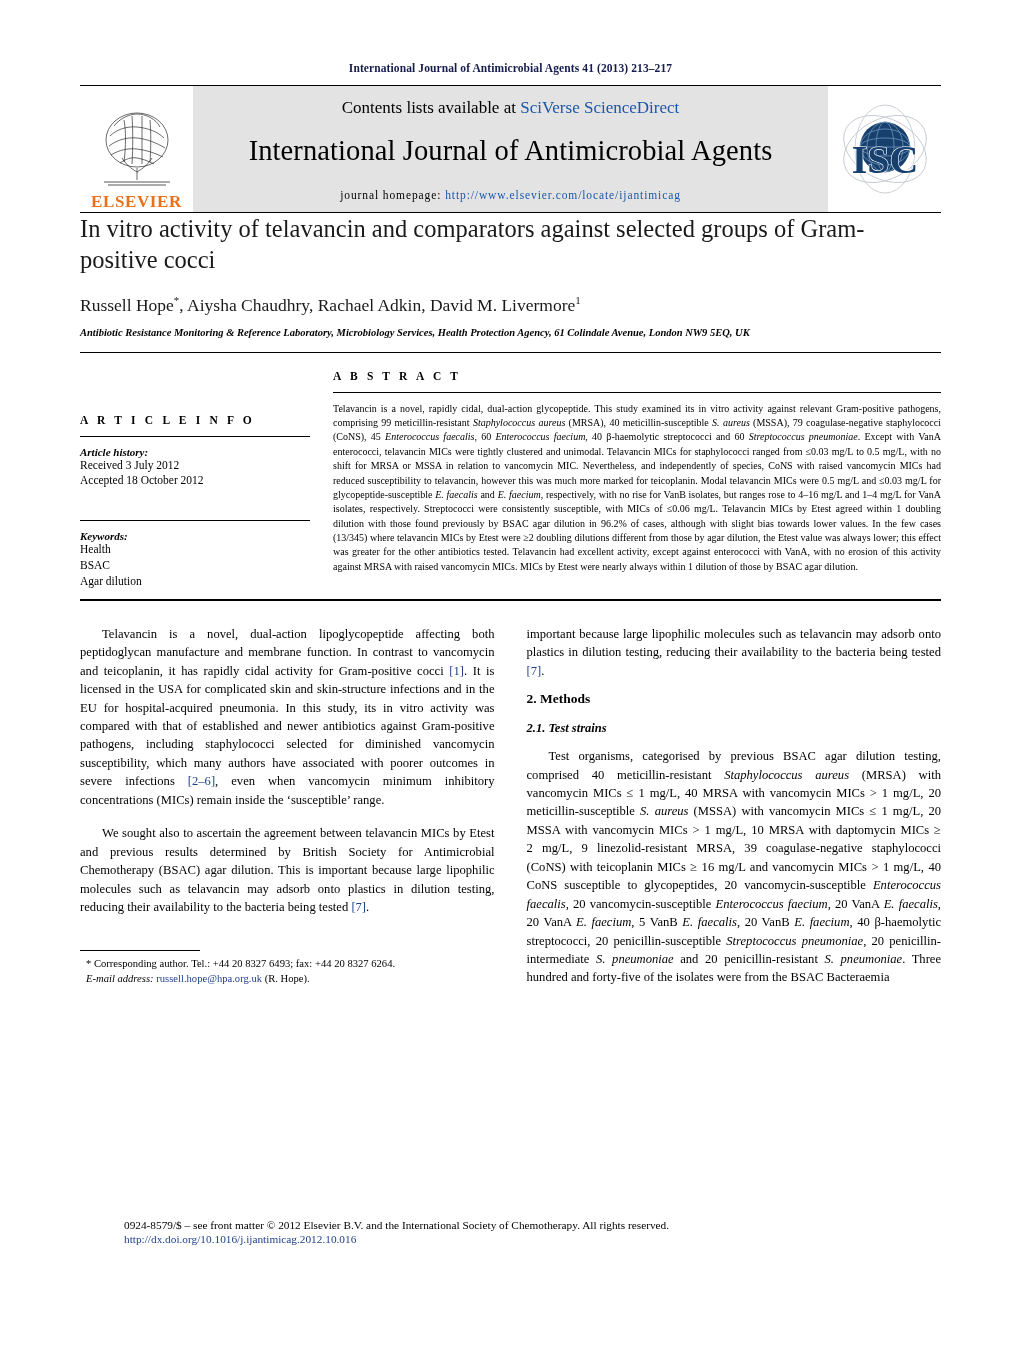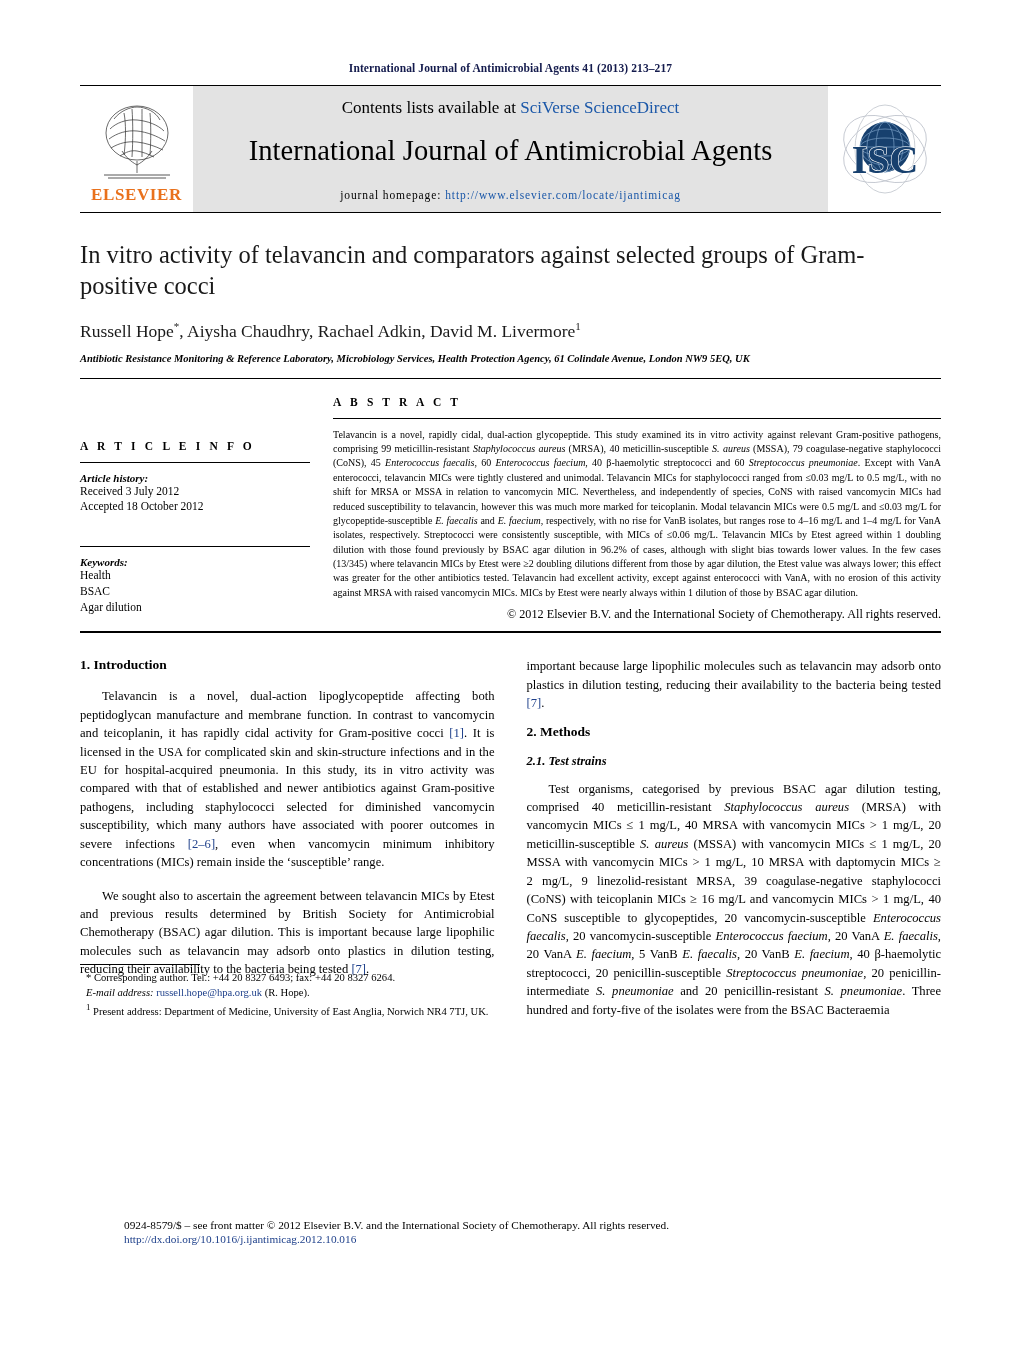--- a/index.html
+++ b/index.html
@@ -40,21 +40,21 @@
     display: flex;
     align-items: stretch;
     height: 126px;
   }
   .elsevier-logo {
     width: 113px;
     flex: 0 0 113px;
     display: flex;
     flex-direction: column;
     align-items: center;
-    justify-content: center;
+    justify-content: flex-end;
     padding-top: 6px;
     box-sizing: border-box;
   }
   .elsevier-tree {
     width: 74px;
     height: 84px;
   }
   .elsevier-word {
     font-family: "Liberation Serif", serif;
     color: #e9711c;
@@ -101,21 +101,20 @@
     justify-content: center;
   }
   .isc-svg { width: 96px; height: 96px; }
   .rule-under-mast {
     margin: 0 80px;
     border-top: 1.6px solid #000;
   }
   
   .title-block {
     margin: 0 80px;
-    padding-top: 26px;
   }
   .article-title {
     font-size: 24.5px;
     line-height: 1.28;
     color: #1a1a1a;
     font-weight: normal;
     margin: 0;
   }
   .authors {
     font-size: 17.5px;
@@ -352,41 +351,38 @@
       <div class="kw-label">Keywords:</div>
       <div class="kw-item">Health</div>
       <div class="kw-item">BSAC</div>
       <div class="kw-item">Agar dilution</div>
     </div>
 
     <div class="col-abstract">
       <div class="sec-head">A B S T R A C T</div>
       <div class="thin-rule"></div>
       <div class="abstract-body">Telavancin is a novel, rapidly cidal, dual-action glycopeptide. This study examined its in vitro activity against relevant Gram-positive pathogens, comprising 99 meticillin-resistant <i>Staphylococcus <i>aureus</i></i> (MRSA), 40 meticillin-susceptible <i>S. <i>aureus</i></i> (MSSA), 79 coagulase-negative staphylococci (CoNS), 45 <i>Enterococcus <i>faecalis</i></i>, 60 <i>Enterococcus <i>faecium</i></i>, 40 β-haemolytic streptococci and 60 <i>Streptococcus <i>pneumoniae</i></i>. Except with VanA enterococci, telavancin MICs were tightly clustered and unimodal. Telavancin MICs for staphylococci ranged from ≤0.03&nbsp;mg/L to 0.5&nbsp;mg/L, with no shift for MRSA or MSSA in relation to vancomycin MIC. Nevertheless, and independently of species, CoNS with raised vancomycin MICs had reduced susceptibility to telavancin, however this was much more marked for teicoplanin. Modal telavancin MICs were 0.5&nbsp;mg/L and ≤0.03&nbsp;mg/L for glycopeptide-susceptible <i>E. <i>faecalis</i></i> and <i>E. <i>faecium</i></i>, respectively, with no rise for VanB isolates, but ranges rose to 4–16&nbsp;mg/L and 1–4&nbsp;mg/L for VanA isolates, respectively. Streptococci were consistently susceptible, with MICs of ≤0.06&nbsp;mg/L. Telavancin MICs by Etest agreed within 1 doubling dilution with those found previously by BSAC agar dilution in 96.2% of cases, although with slight bias towards lower values. In the few cases (13/345) where telavancin MICs by Etest were ≥2 doubling dilutions different from those by agar dilution, the Etest value was always lower; this effect was greater for the other antibiotics tested. Telavancin had excellent activity, except against enterococci with VanA, with no erosion of this activity against MRSA with raised vancomycin MICs. MICs by Etest were nearly always within 1 dilution of those by BSAC agar dilution.</div>
-      <div class="abstract-copyright">© 2012 Elsevier B.V. and the International Society of Chemotherapy. All rights reserved.</div>
     </div>
   </div>
   <div class="rule-under-abstract"></div>
 
   <div class="body-cols">
 
     <div class="bcol">
-      <div class="h1">1. Introduction</div>
       <p class="para">Telavancin is a novel, dual-action lipoglycopeptide affecting both peptidoglycan manufacture and membrane function. In contrast to vancomycin and teicoplanin, it has rapidly cidal activity for Gram-positive cocci <span class="ref">[1]</span>. It is licensed in the USA for complicated skin and skin-structure infections and in the EU for hospital-acquired pneumonia. In this study, its in vitro activity was compared with that of established and newer antibiotics against Gram-positive pathogens, including staphylococci selected for diminished vancomycin susceptibility, which many authors have associated with poorer outcomes in severe infections <span class="ref">[2–6]</span>, even when vancomycin minimum inhibitory concentrations (MICs) remain inside the ‘susceptible’ range.</p>
       <p class="para">We sought also to ascertain the agreement between telavancin MICs by Etest and previous results determined by British Society for Antimicrobial Chemotherapy (BSAC) agar dilution. This is important because large lipophilic molecules such as telavancin may adsorb onto plastics in dilution testing, reducing their availability to the bacteria being tested <span class="ref">[7]</span>.</p>
 
       <div class="footnote-wrap">
         <div class="fn-rule"></div>
         <div class="fn">* Corresponding author. Tel.: +44 20 8327 6493; fax: +44 20 8327 6264.</div>
         <div class="fn">
           <span class="fn-italic">E-mail address:</span>
           <span class="em-link">russell.hope@hpa.org.uk</span>
           <span>(R. Hope).</span>
         </div>
-        <div class="fn"><sup>1</sup> Present address: Department of Medicine, University of East Anglia, Norwich NR4 7TJ, UK.</div>
       </div>
     </div>
 
     <div class="bcol">
       <p class="para" style="text-indent:0">important because large lipophilic molecules such as telavancin may adsorb onto plastics in dilution testing, reducing their availability to the bacteria being tested <span class="ref">[7]</span>.</p>
       <div class="spacer-8"></div>
       <div class="h1">2. Methods</div>
       <div class="h2" style="margin-top:0">2.1. Test strains</div>
       <p class="para">Test organisms, categorised by previous BSAC agar dilution testing, comprised 40 meticillin-resistant <i>Staphylococcus <i>aureus</i></i> (MRSA) with vancomycin MICs ≤ 1&nbsp;mg/L, 40 MRSA with vancomycin MICs &gt; 1&nbsp;mg/L, 20 meticillin-susceptible <i>S. <i>aureus</i></i> (MSSA) with vancomycin MICs ≤ 1&nbsp;mg/L, 20 MSSA with vancomycin MICs &gt; 1&nbsp;mg/L, 10 MRSA with daptomycin MICs ≥ 2&nbsp;mg/L, 9 linezolid-resistant MRSA, 39 coagulase-negative staphylococci (CoNS) with teicoplanin MICs ≥ 16&nbsp;mg/L and vancomycin MICs &gt; 1&nbsp;mg/L, 40 CoNS susceptible to glycopeptides, 20 vancomycin-susceptible <i>Enterococcus <i>faecalis</i></i>, 20 vancomycin-susceptible <i>Enterococcus <i>faecium</i></i>, 20 VanA <i>E. <i>faecalis</i></i>, 20 VanA <i>E. <i>faecium</i></i>, 5 VanB <i>E. <i>faecalis</i></i>, 20 VanB <i>E. <i>faecium</i></i>, 40 β-haemolytic streptococci, 20 penicillin-susceptible <i>Streptococcus <i>pneumoniae</i></i>, 20 penicillin-intermediate <i>S. <i>pneumoniae</i></i> and 20 penicillin-resistant <i>S. <i>pneumoniae</i></i>. Three hundred and forty-five of the isolates were from the BSAC Bacteraemia</p>
     </div>

